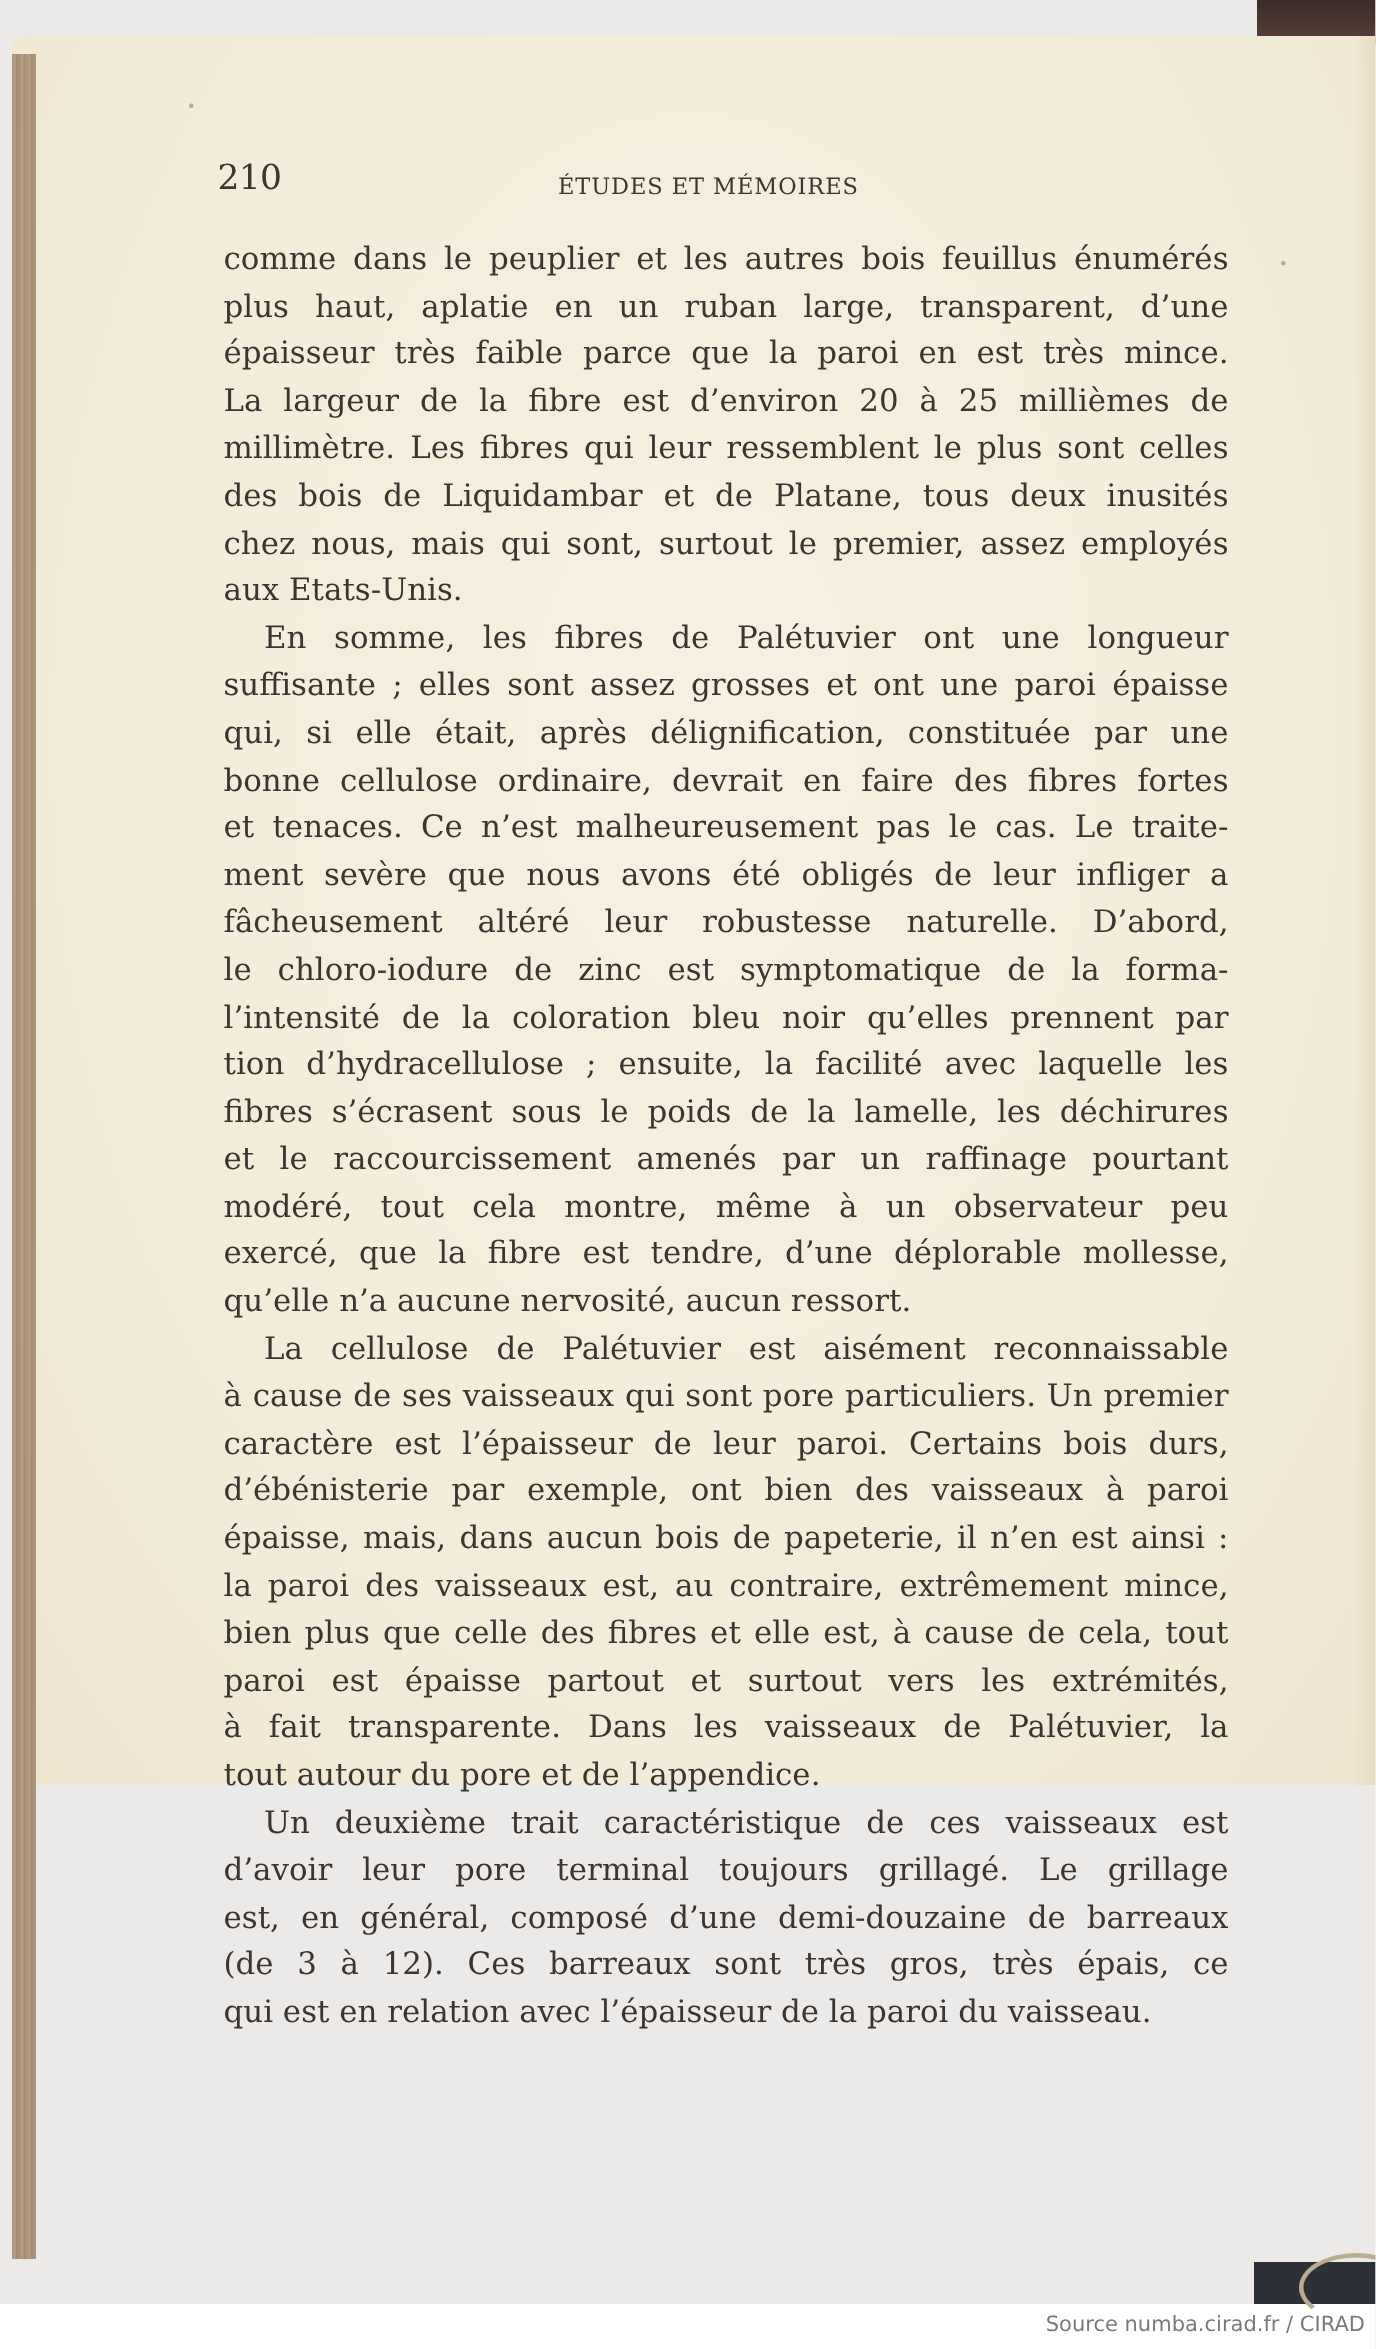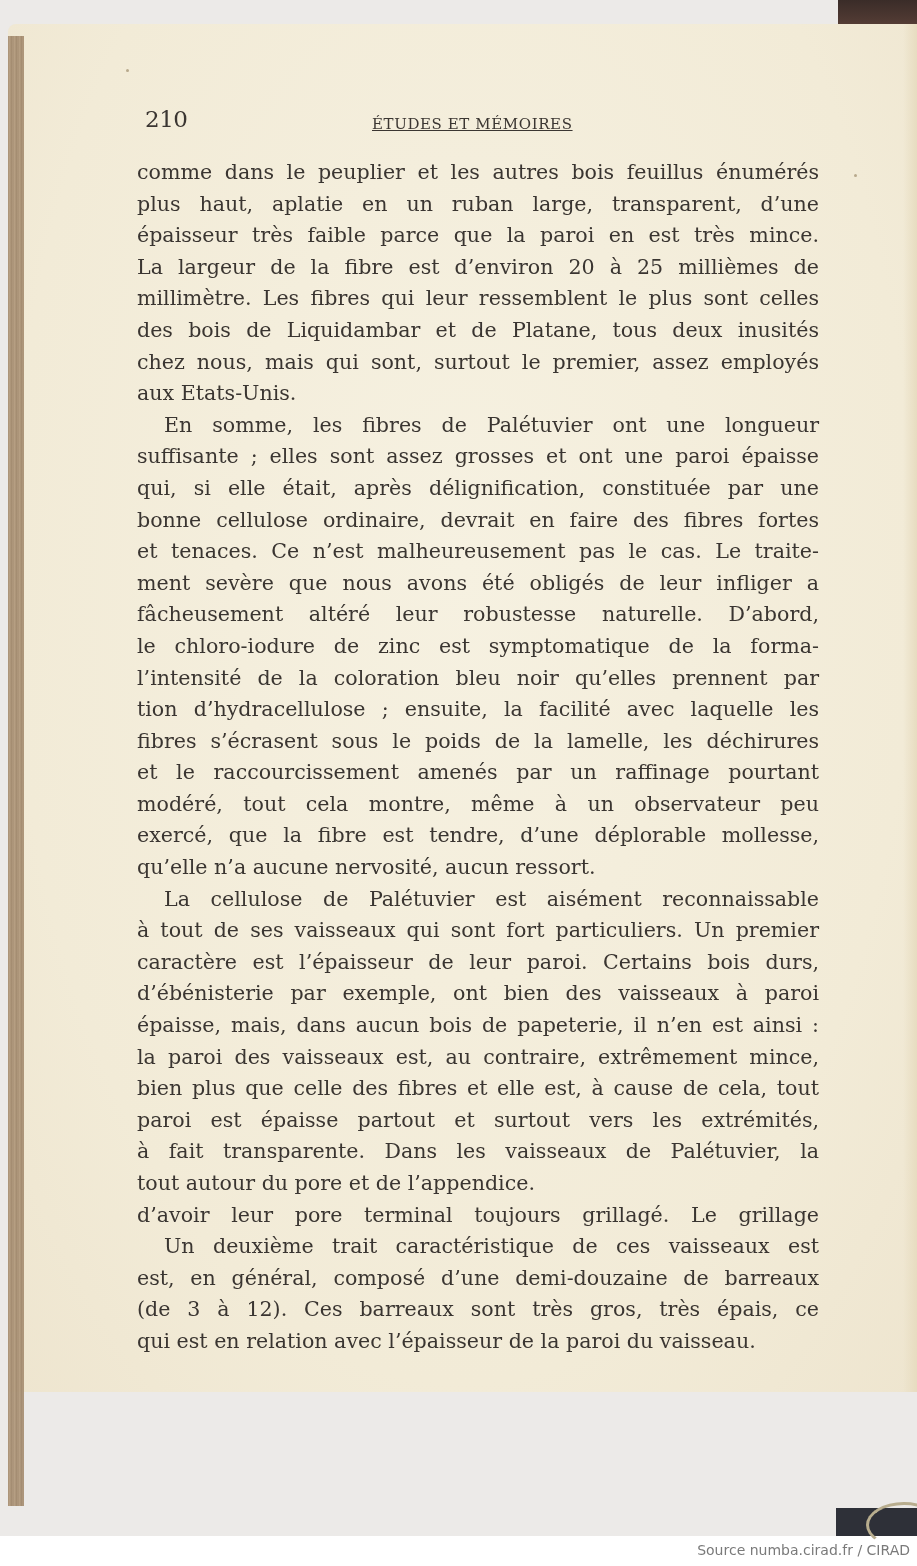--- a/index.html
+++ b/index.html
@@ -18,21 +18,21 @@
     }
     .dark-corner-bottom {
       position: absolute; left: 836px; top: 1508px; width: 81px; height: 28px;
       background: #2e3038;
     }
     .dark-corner-bottom .ring {
       position: absolute; left: 30px; top: -6px; width: 70px; height: 40px;
       border: 3px solid #b8ad8e; border-radius: 50%; border-right-color: transparent; border-bottom-color: transparent;
     }
     .page {
-      position: absolute; left: 8px; top: 24px; width: 909px; height: 1368px;
+      position: absolute; left: 8px; top: 24px; width: 909px; height: 1166px;
       background: #f4eedd;
       background-image: radial-gradient(ellipse at 50% 40%, #f6f1e1 0%, #f2ebd7 70%, #eee5cf 100%);
       border-top-left-radius: 8px;
     }
     .page-edge {
       position: absolute; left: 0; top: 12px; width: 16px; height: 1470px;
       background: repeating-linear-gradient(90deg, #a48c70 0px, #b79f82 2px, #9c8468 3px, #ad9579 5px);
       opacity: 0.95;
     }
     .page-right-shade {
@@ -41,31 +41,32 @@
     }
     .running-head {
       position: absolute; left: 0; top: 0; width: 100%;
     }
     .page-number {
       position: absolute; left: 137px; top: 82px;
       font-size: 23px; color: #3b3632; letter-spacing: -0.5px;
     }
     .header-title {
       position: absolute; left: 364px; top: 91px;
-      font-size: 15px; color: #3b3632; letter-spacing: 0.6px; text-decoration: underline;
+      font-size: 15px; color: #3b3632; letter-spacing: 0.6px;
     }
     .text-block {
       position: absolute; left: 137px; top: 157px; width: 682px;
       font-size: 20.6px; line-height: 31.6px; color: #3a3531;
       text-align: justify;
     }
     .text-block .line {
       display: block; white-space: nowrap;
       text-align: justify; text-align-last: justify;
       height: 31.6px;
+      margin-left: 12px;
     }
     .text-block .line.last { text-align-last: left; }
     .text-block .line.indent { padding-left: 27px; }
     .source-credit {
       position: absolute; right: 7px; top: 1542px;
       font-family: "DejaVu Sans", sans-serif; font-size: 14px; color: #7a7a7a; text-align: right;
     }
     .speck { position: absolute; width: 3px; height: 3px; background: #b8a98c; border-radius: 50%; }
   </style>
 </head>
@@ -112,32 +113,32 @@
       <span class="line">l’intensité de la coloration bleu noir qu’elles prennent par</span>
       <span class="line">tion d’hydracellulose ; ensuite, la facilité avec laquelle les</span>
       <span class="line">fibres s’écrasent sous le poids de la lamelle, les déchirures</span>
       <span class="line">et le raccourcissement amenés par un raffinage pourtant</span>
       <span class="line">modéré, tout cela montre, même à un observateur peu</span>
       <span class="line">exercé, que la fibre est tendre, d’une déplorable mollesse,</span>
       <span class="line last">qu’elle n’a aucune nervosité, aucun ressort.</span>
     </div>
     <div>
       <span class="line indent">La cellulose de Palétuvier est aisément reconnaissable</span>
-      <span class="line">à tout de ses vaisseaux qui sont fort particuliers. Un premier</span>
+      <span class="line">à cause de ses vaisseaux qui sont pore particuliers. Un premier</span>
       <span class="line">caractère est l’épaisseur de leur paroi. Certains bois durs,</span>
       <span class="line">d’ébénisterie par exemple, ont bien des vaisseaux à paroi</span>
       <span class="line">épaisse, mais, dans aucun bois de papeterie, il n’en est ainsi :</span>
       <span class="line">la paroi des vaisseaux est, au contraire, extrêmement mince,</span>
       <span class="line">bien plus que celle des fibres et elle est, à cause de cela, tout</span>
       <span class="line">paroi est épaisse partout et surtout vers les extrémités,</span>
       <span class="line">à fait transparente. Dans les vaisseaux de Palétuvier, la</span>
       <span class="line last">tout autour du pore et de l’appendice.</span>
     </div>
     <div>
+      <span class="line indent">Un deuxième trait caractéristique de ces vaisseaux est</span>
       <span class="line">d’avoir leur pore terminal toujours grillagé. Le grillage</span>
-      <span class="line indent">Un deuxième trait caractéristique de ces vaisseaux est</span>
       <span class="line">est, en général, composé d’une demi-douzaine de barreaux</span>
       <span class="line">(de 3 à 12). Ces barreaux sont très gros, très épais, ce</span>
       <span class="line last">qui est en relation avec l’épaisseur de la paroi du vaisseau.</span>
     </div>
   </div>
 
 <div class="source-credit">Source numba.cirad.fr / CIRAD</div>
 
 </body></html>

